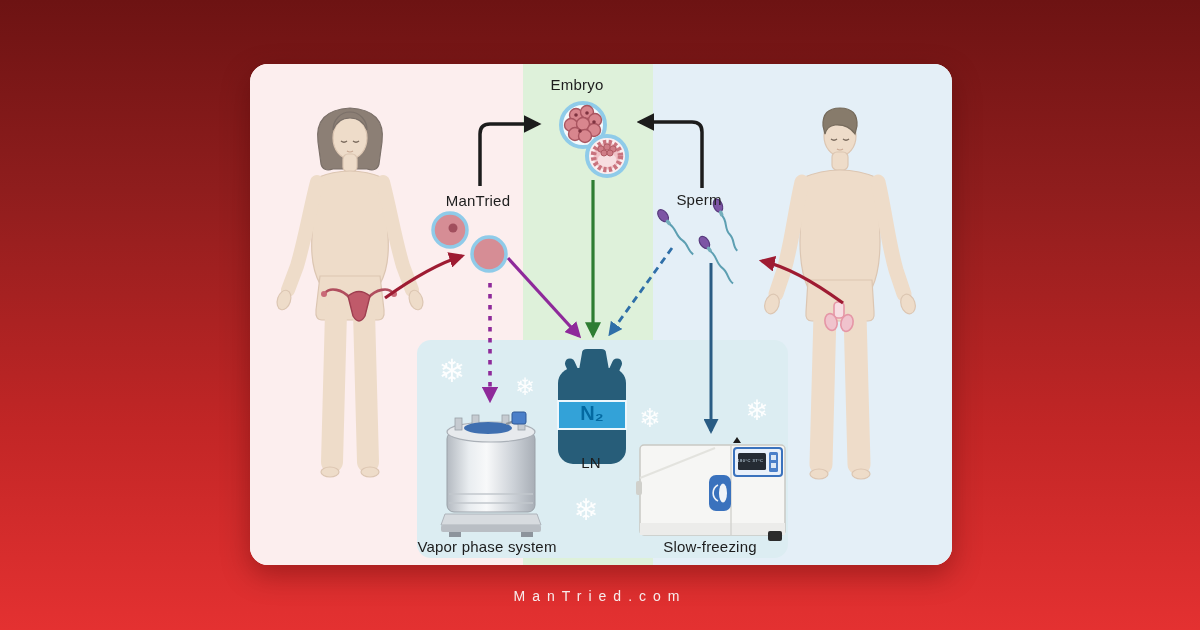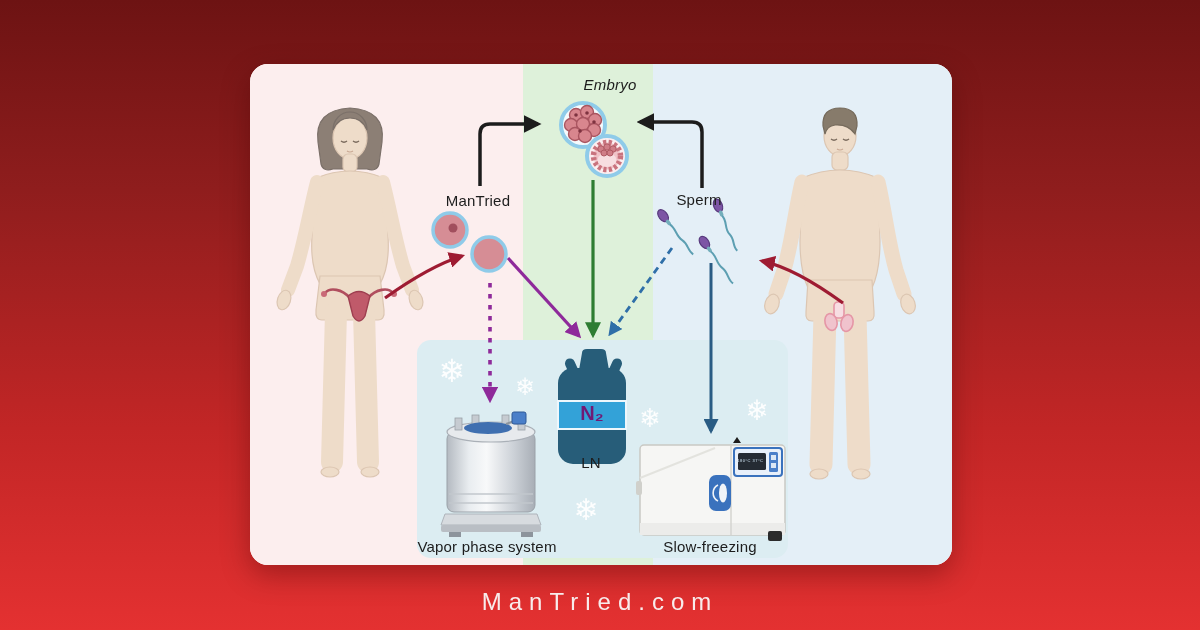--- a/index.html
+++ b/index.html
@@ -11,28 +11,28 @@
     box-shadow:0 10px 28px rgba(60,0,0,.35);}
   .col{position:absolute;top:0;height:501px;}
   .col-female{left:0;width:273px;}
   .col-embryo{left:273px;width:130px;}
   .col-male{left:403px;width:299px;}
   .freeze-box{position:absolute;left:167px;top:276px;width:371px;height:218px;border-radius:14px;}
   .art{position:absolute;left:0;top:0;width:702px;height:501px;}
   .lbl{position:absolute;transform:translateX(-50%);font-size:15px;color:#1d1d1d;
     white-space:nowrap;letter-spacing:.2px;}
   .n2{position:absolute;transform:translateX(-50%);font-size:20px;font-weight:bold;
-    color:#701a75;white-space:nowrap;}
+    color:#0369a1;white-space:nowrap;}
   .screen-text{position:absolute;left:484px;top:390px;width:31px;height:13px;
     font-size:4px;color:#cfe3f2;text-align:center;line-height:13px;letter-spacing:.5px;
     overflow:hidden;}
   .flake{position:absolute;transform:translate(-50%,-50%);color:rgba(255,255,255,.92);
     line-height:1;user-select:none;}
   .watermark{position:absolute;left:0;top:588px;width:1200px;text-align:center;
-    font-size:24px;letter-spacing:7px;color:#f8ecec;font-weight:500;}
+    font-size:14px;letter-spacing:7px;color:#f8ecec;font-weight:500;}
 </style>
 </head>
 <body>
 
 <div class="stage">
   <div class="panel">
 
     <div class="col col-female" style="background: rgb(252, 238, 238);"></div>
     <div class="col col-embryo" style="background: rgb(222, 241, 218);"></div>
     <div class="col col-male" style="background: rgb(228, 239, 247);"></div>
@@ -231,21 +231,21 @@
         <rect x="-1.8" y="-2.5" width="3.6" height="6" rx="1.6" fill="#74aebb"></rect>
         <path d="M0,3 C3,10 -3,16 0,23 C3,30 -2,35 1,41" fill="none" stroke="#5d9fb2" stroke-width="2"></path>
       </g>
       <g transform="translate(459,185) rotate(-35)">
         <ellipse cx="0" cy="-8" rx="4.3" ry="6.8" fill="#7d55a5" stroke="#583a7e" stroke-width="1.2"></ellipse>
         <rect x="-1.8" y="-2.5" width="3.6" height="6" rx="1.6" fill="#74aebb"></rect>
         <path d="M0,3 C2.5,10 -2.5,16 0,23 C2.5,30 -2.5,36 0,42" fill="none" stroke="#5d9fb2" stroke-width="2"></path>
       </g>
     </svg>
 
-    <div class="lbl" style="left:360px;top:12px;font-style:italic;">Embryo</div>
+    <div class="lbl" style="left:327px;top:12px;">Embryo</div>
     <div class="lbl" style="left:228px;top:128px;">ManTried</div>
     <div class="lbl" style="left:449px;top:127px;">Sperm</div>
     <div class="n2" style="left:342px;top:338px;">N₂</div>
     <div class="lbl" style="left:341px;top:390px;">LN</div>
     <div class="lbl" style="left:237px;top:474px;">Vapor phase system</div>
     <div class="lbl" style="left:460px;top:474px;">Slow-freezing</div>
     <div class="screen-text">-180°C 37°C</div>
   </div>
 
   <div class="watermark">ManTried.com</div>

